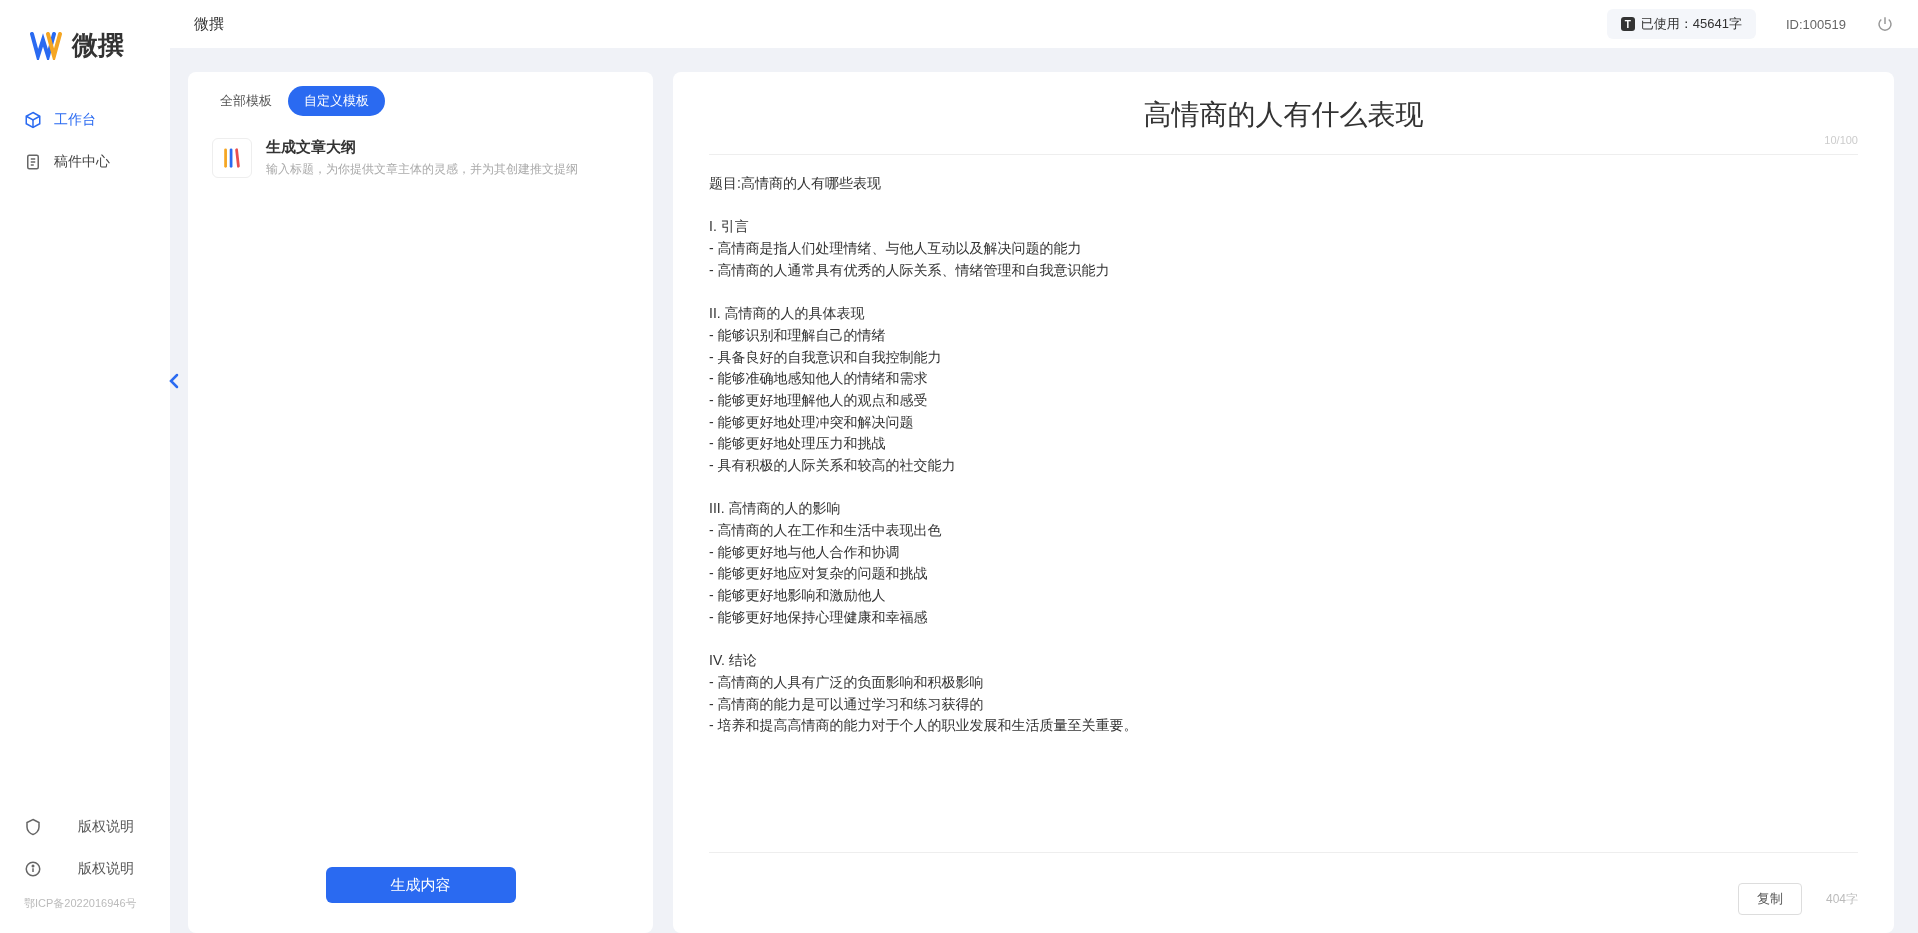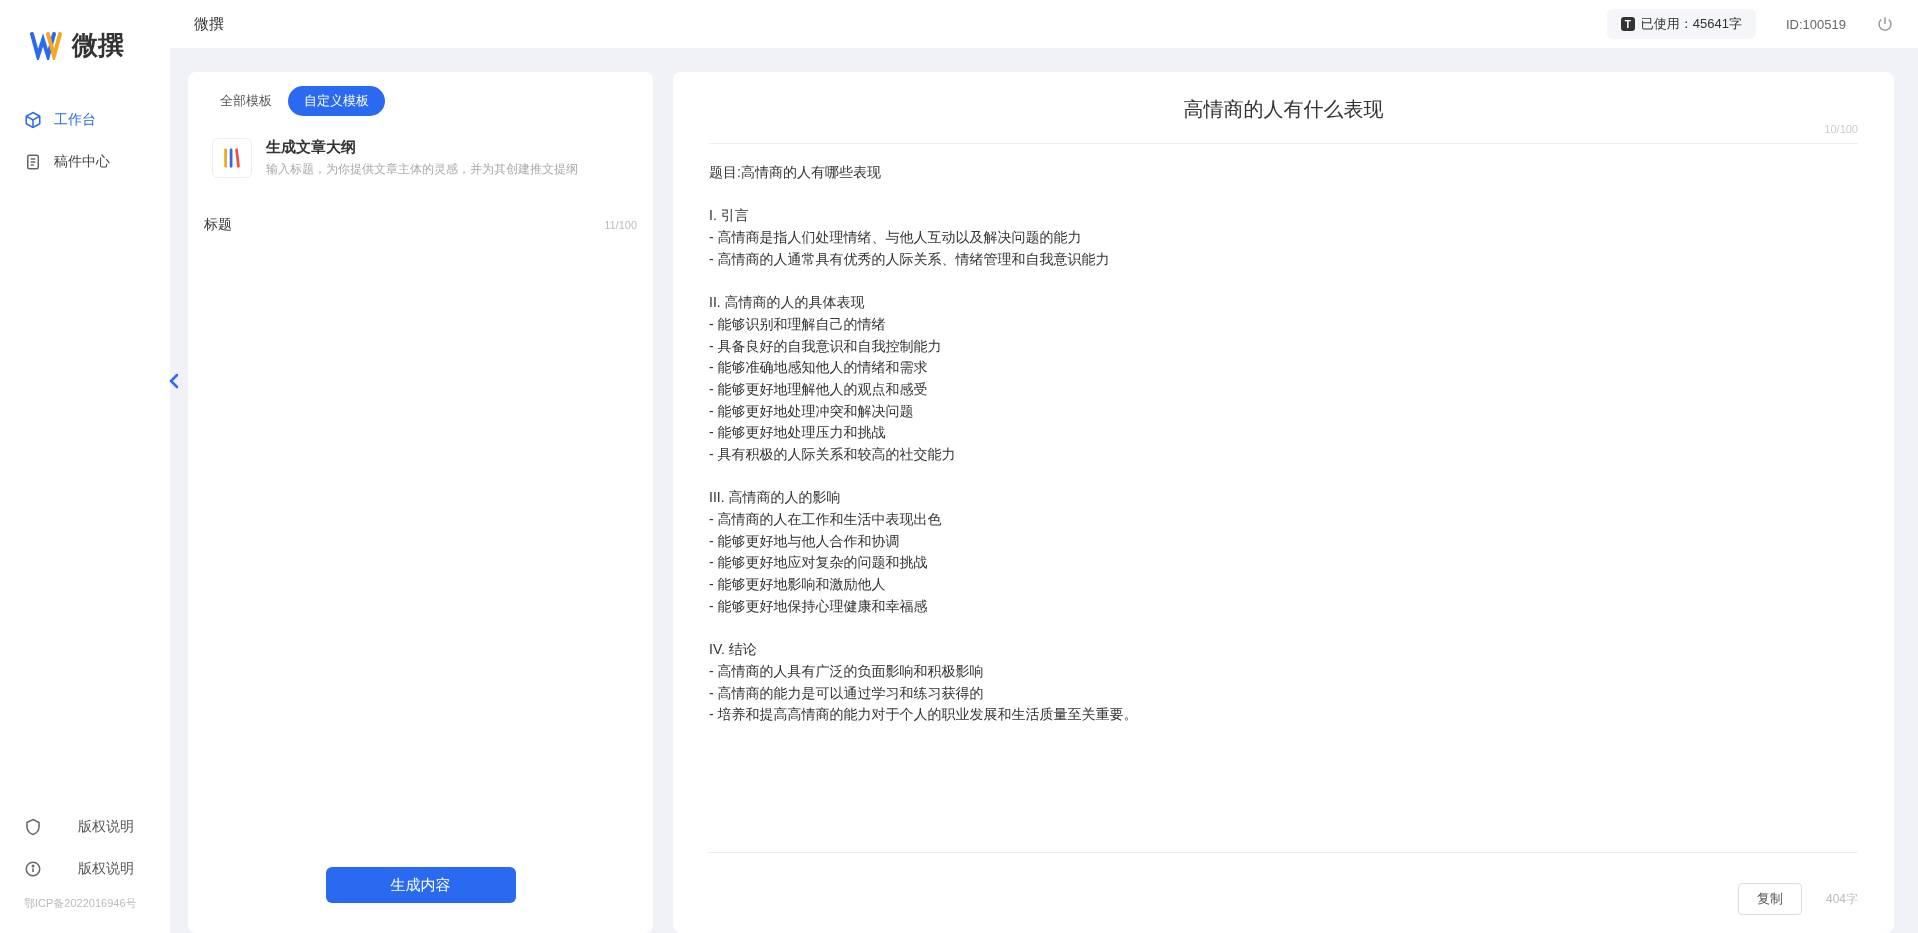--- a/index.html
+++ b/index.html
@@ -45,21 +45,21 @@
 .label-row { display:flex; justify-content:space-between; align-items:center; margin-bottom:8px; font-size:14px; }
 .counter { font-size:11px; color:#bbb; }
 .text-input { width:100%; border:1px solid #e2e4ea; border-radius:4px; padding:10px 12px; font-size:14px; outline:none; }
 .clear-btn { text-align:center; font-size:12px; color:#aaa; padding:18px 0 0; cursor:pointer; display:flex; justify-content:center; align-items:center; gap:4px;}
 .spacer { flex:1; }
 .gen-btn { margin: 0 auto 4px; width: 190px; height:36px; background:#2a6af1; color:#fff; border:none; border-radius:6px; font-size:15px; cursor:pointer; }
 
 
 .panel-right { flex:1; background:#fff; border-radius:8px; display:flex; flex-direction:column; padding: 24px 36px 18px; }
 .result-title-row { text-align:center; position:relative; padding-bottom:20px; border-bottom:1px solid #eee; margin-bottom:18px;}
-.result-title { font-family: Liberation Mono, monospace; font-size:20px; font-weight:400; }
+.result-title { font-family: Liberation Mono, monospace; font-size:28px; font-weight:400; }
 .title-counter { position:absolute; right:0; bottom:8px; font-size:11px; color:#ccc; }
 .result-body { flex:1; font-size:14px; line-height:1.55; white-space:pre-line; overflow:auto; }
 .result-footer { display:flex; justify-content:flex-end; align-items:center; gap:24px; padding-top:30px; border-top:1px solid #eee;margin-top:40px; }
 .copy-btn { border:1px solid #ddd; background:#fff; border-radius:4px; padding:6px 18px; font-size:13px; cursor:pointer; color:#555; }
 .char-count { font-size:12px; color:#bbb; }
 </style>
 </head>
 <body>
 
 <div class="app">
@@ -155,24 +155,20 @@
                 <path d="M11 3 L11 21" stroke="#2a6af1" stroke-width="3" stroke-linecap="round"></path>
                 <path d="M17 3 L19 21" stroke="#e94f4f" stroke-width="3" stroke-linecap="round"></path>
               </svg>
           </div>
           <div>
             <div class="template-title">生成文章大纲</div>
             <div class="template-desc">输入标题，为你提供文章主体的灵感，并为其创建推文提纲</div>
           </div>
         </div>
         <div class="form-block">
-          <div class="label-row">
-            <span>标题</span>
-            <span class="counter">11/100</span>
-          </div>
         </div>
         <div class="spacer"></div>
         <button class="gen-btn">生成内容</button>
       </div>
 
       <div class="panel-right">
         <div class="result-title-row">
           <div class="result-title">高情商的人有什么表现</div>
           <div class="title-counter">10/100</div>
         </div>

